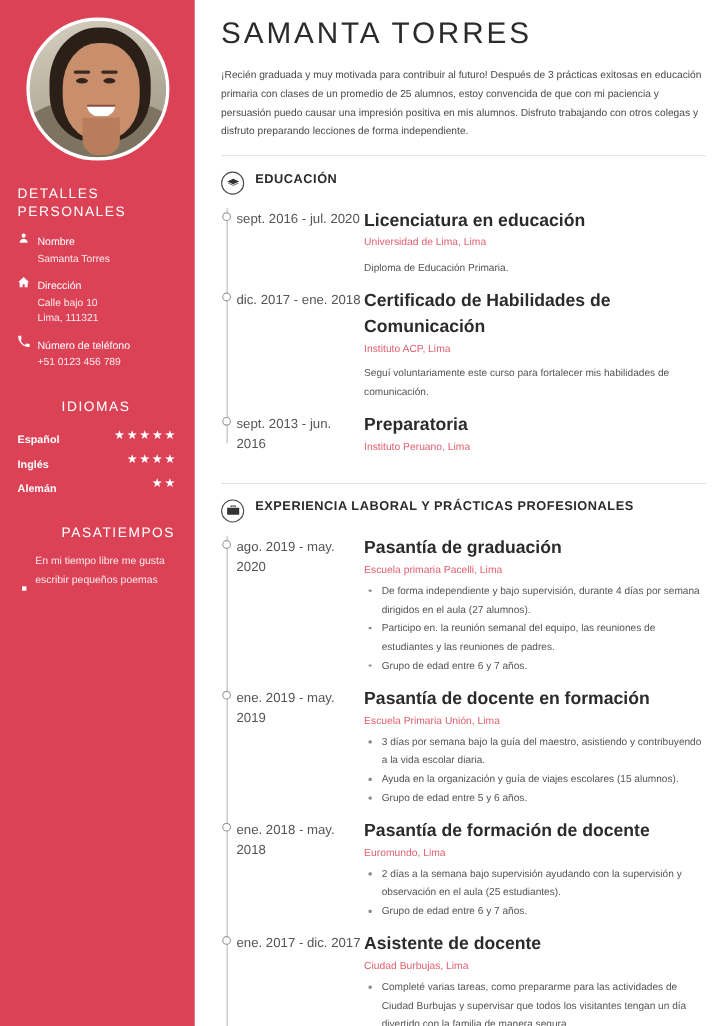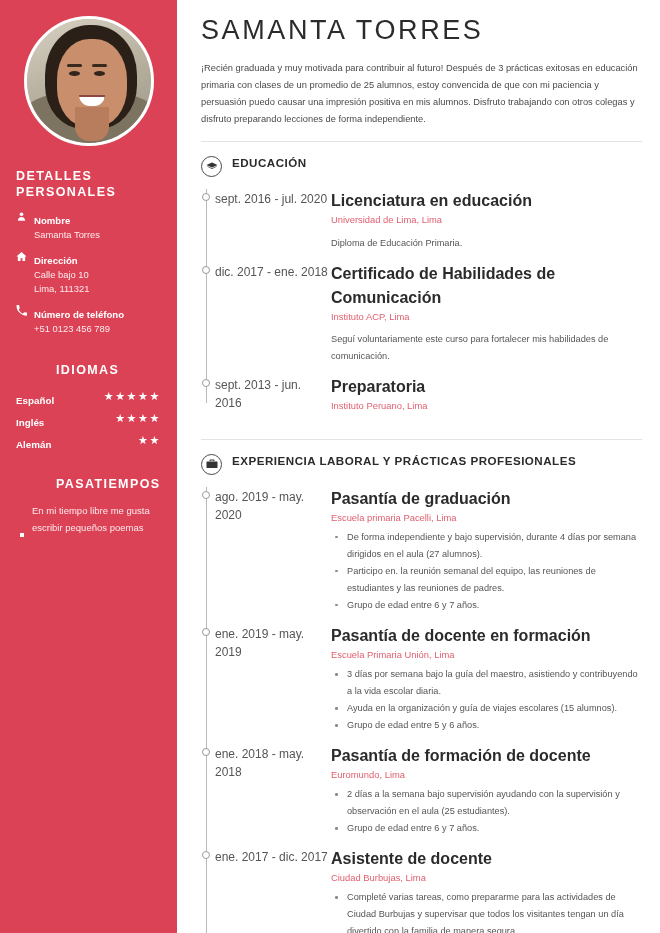--- a/index.html
+++ b/index.html
@@ -100,21 +100,21 @@
     position: absolute;
     width: 26px; height: 11px;
     left: 52px; top: 76px;
     background: #ffffff;
     border-radius: 0 0 13px 13px;
     border-top: 2px solid #8a4a42;
   }
 
   .side-heading {
     font-size: 12.5px;
-    font-weight: bold;
+    font-weight: normal;
     letter-spacing: 1.4px;
     line-height: 1.3;
     margin-top: 22px;
     margin-bottom: 9px;
   }
   .side-heading.tight { margin-top: 26px; padding-left: 40px; }
 
   .detail-row {
     display: flex;
     align-items: flex-start;
@@ -124,21 +124,21 @@
     width: 18px;
     min-width: 18px;
     padding-top: 1px;
     display: flex;
     justify-content: flex-start;
   }
   .detail-ico svg { display: block; fill: #ffffff; }
   .detail-txt { flex: 1; }
   .detail-label {
     font-size: 9.6px;
-    font-weight: bold;
+    font-weight: normal;
     line-height: 1.45;
   }
   .detail-value {
     font-size: 9.4px;
     font-weight: normal;
     line-height: 1.45;
     color: #fdeaec;
   }
 
   .lang-row {

